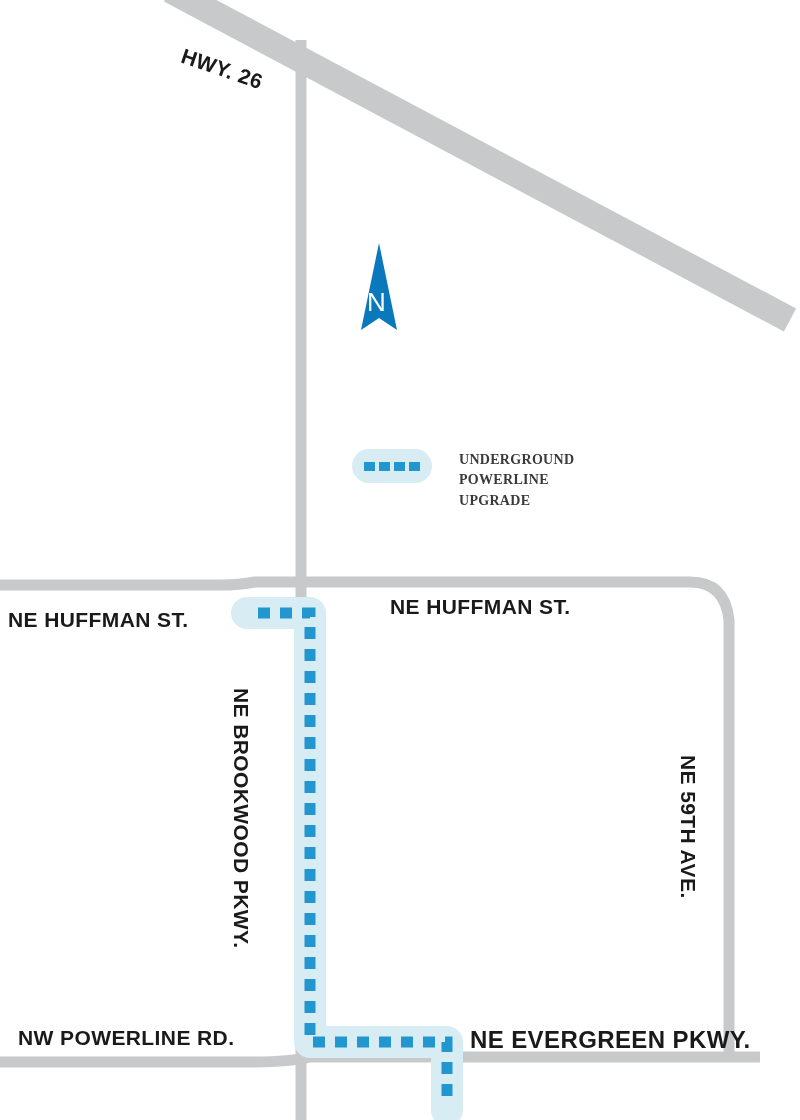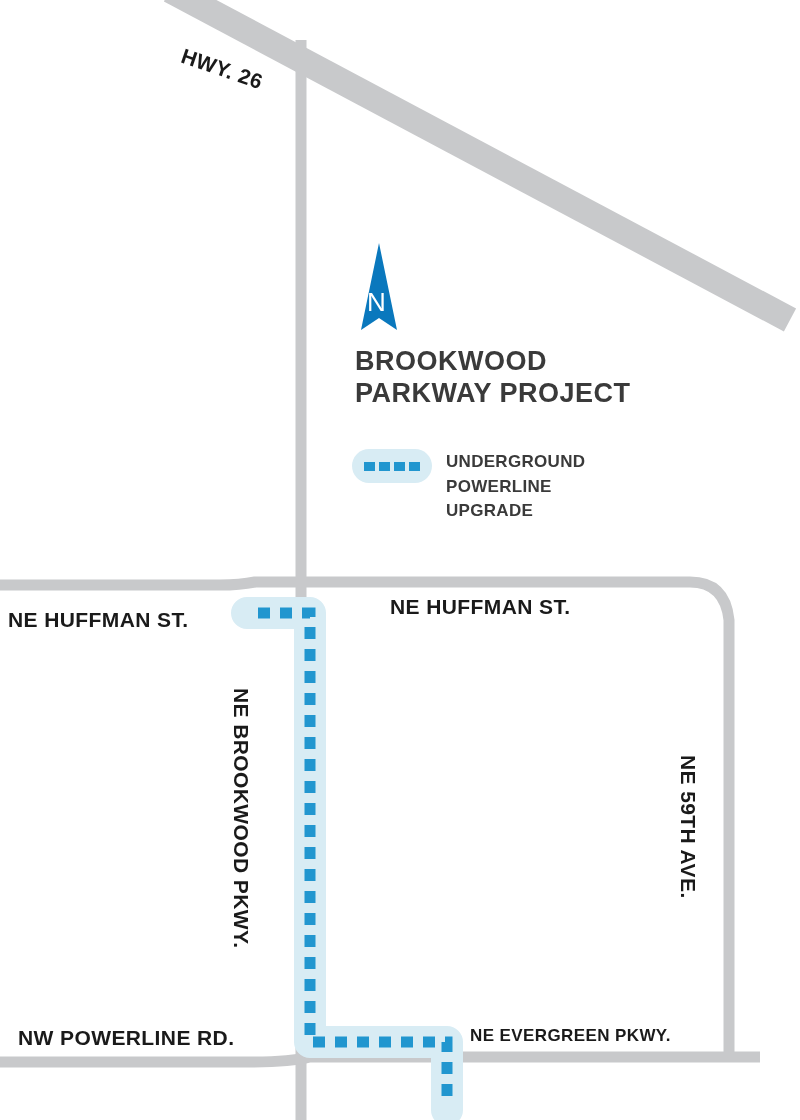--- a/index.html
+++ b/index.html
@@ -68,21 +68,21 @@
     transform-origin: left top;
   }
   #label-evergreen-west {
     left: 18px;
     top: 1026px;
     font-size: 21px;
   }
   #label-evergreen-east {
     left: 470px;
     top: 1026px;
-    font-size: 17px;
+    font-size: 24px;
     text-align: center;
   }
   
   #title-block {
     position: absolute;
     left: 355px;
     top: 345px;
     width: 330px;
   }
   #project-title {
@@ -113,28 +113,29 @@
     gap: 4px;
     flex: none;
   }
   .dash {
     width: 11px;
     height: 9px;
     background: #2196cf;
     display: block;
   }
   #legend-text {
-    font-family: Liberation Sans, sans-serif;
+    font-family: Liberation Serif, serif;
     font-weight: bold;
-    font-size: 17px;
+    font-size: 14px;
     line-height: 1.45;
     color: #3a3a3a;
     letter-spacing: 0.3px;
     white-space: pre-line;
     padding-top: 1px;
+    margin-left: 13px;
   }
   #north-arrow-label {
     position: absolute;
     left: 367px;
     top: 287px;
     font-family: "Liberation Sans", sans-serif;
     font-size: 26px;
     color: #ffffff;
     font-weight: normal;
   }
@@ -181,24 +182,20 @@
   <div class="label" id="label-huffman-east">NE HUFFMAN ST.</div>
 
   <div class="label" id="label-brookwood">NE BROOKWOOD PKWY.</div>
 
   <div class="label" id="label-59th">NE 59TH AVE.</div>
 
   <div class="label" id="label-evergreen-west">NW POWERLINE RD.</div>
 
   <div class="label" id="label-evergreen-east">NE EVERGREEN PKWY.</div>
 
-  <div id="title-block">
-    <div id="project-title">BROOKWOOD
-PARKWAY PROJECT</div>
-  </div>
 
   <div id="legend">
     <div id="legend-swatch">
       <span class="dash"></span>
       <span class="dash"></span>
       <span class="dash"></span>
       <span class="dash"></span>
     </div>
     <div id="legend-text">UNDERGROUND
 POWERLINE

